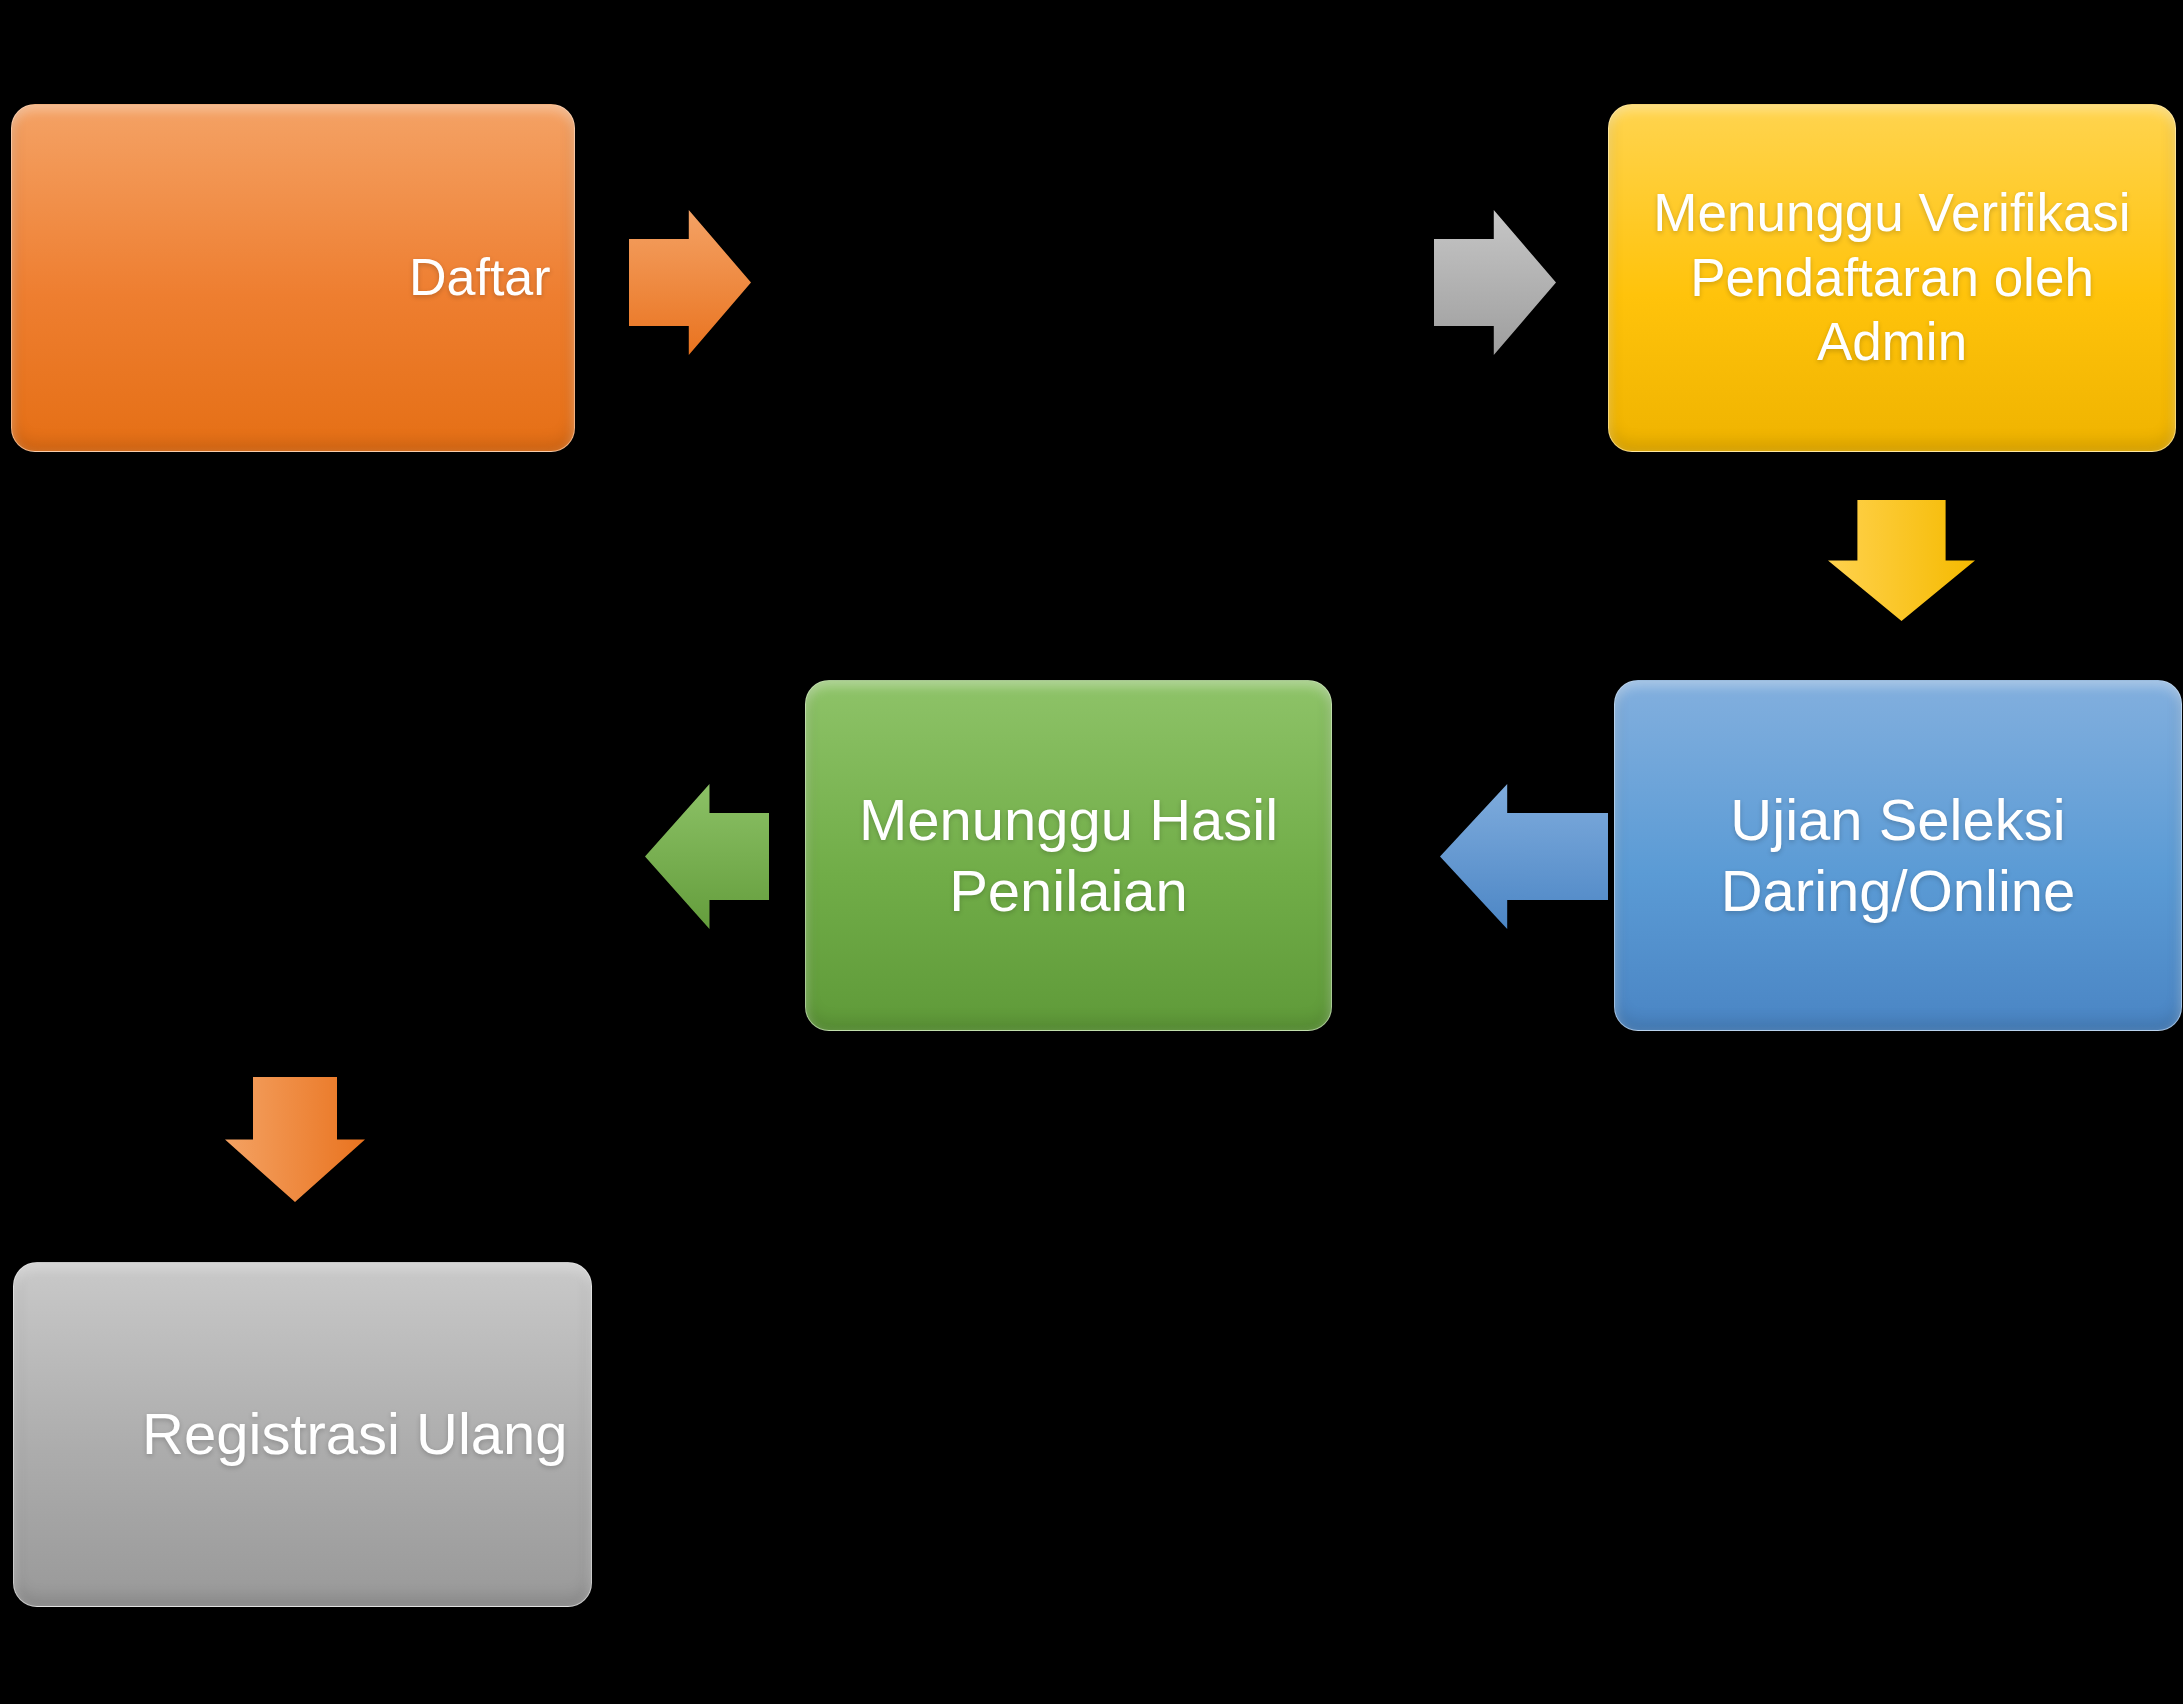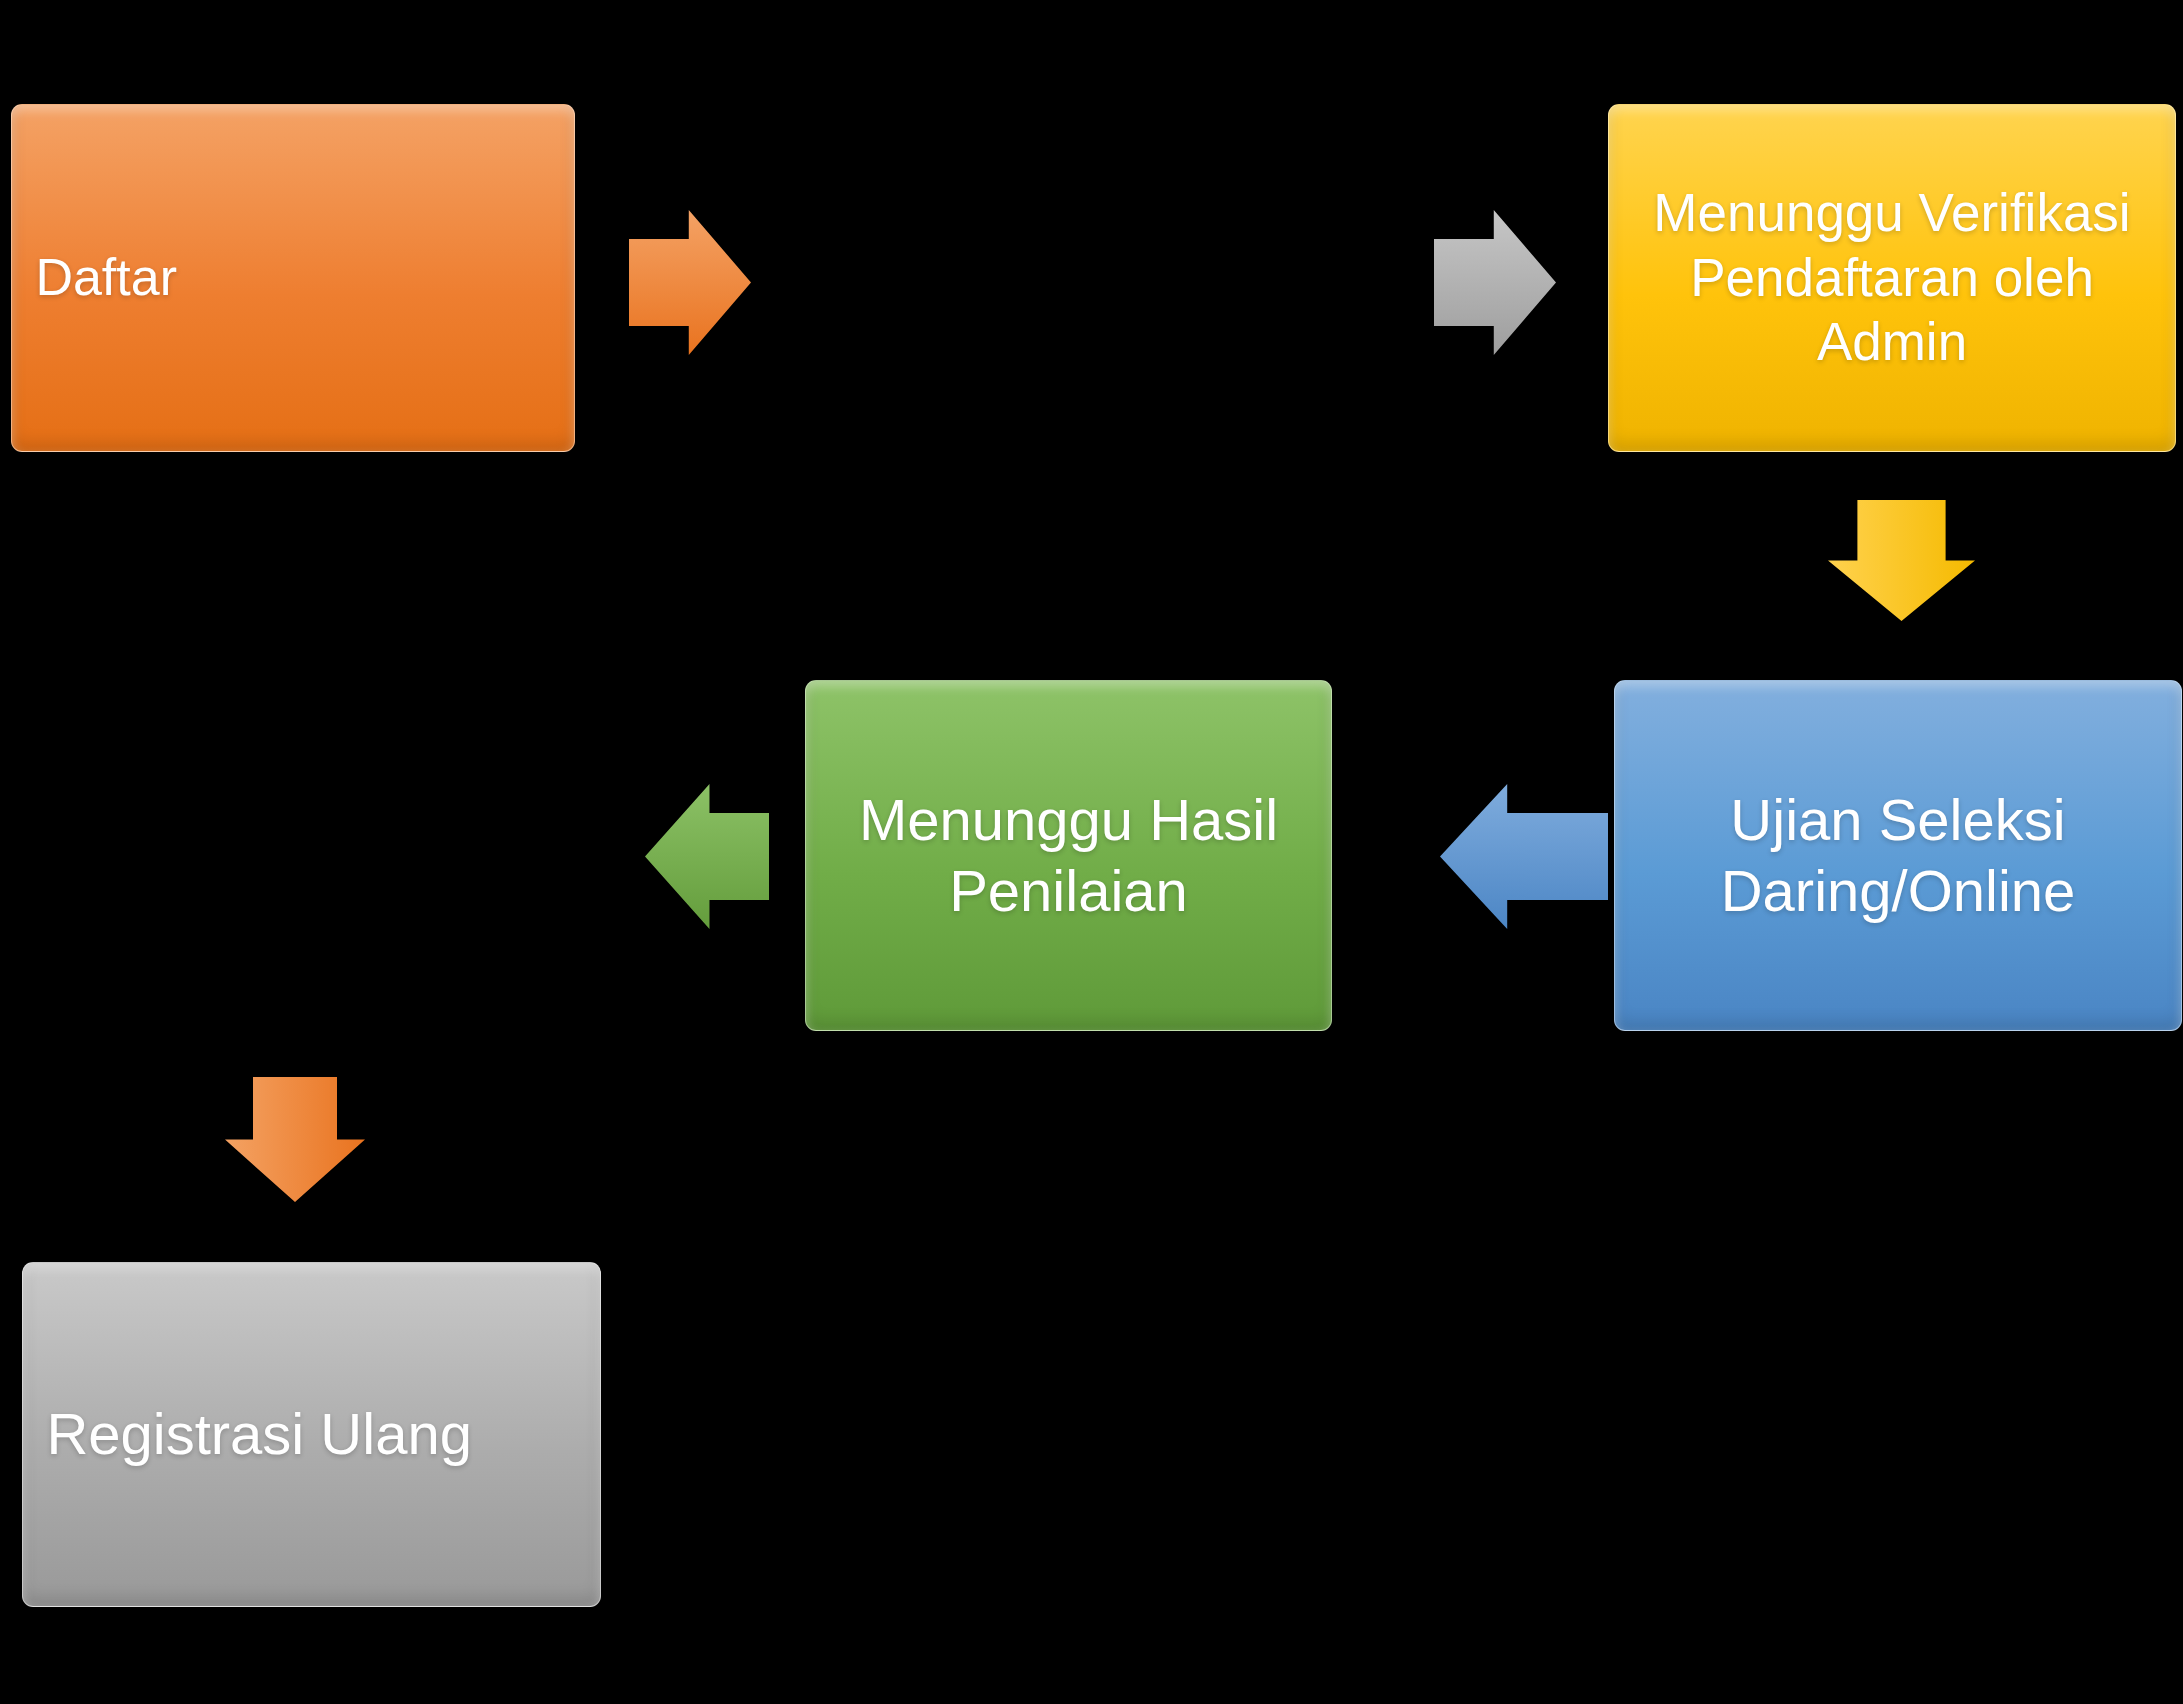--- a/index.html
+++ b/index.html
@@ -15,24 +15,24 @@
     font-family: "Liberation Sans", sans-serif;
   }
   .canvas {
     position: absolute;
     inset: 0;
   }
   .node {
     position: absolute;
     display: flex;
     align-items: center;
-    justify-content: flex-start;
+    justify-content: flex-end;
     text-align: center;
     color: #FFFFFF;
-    border-radius: 11px;
+    border-radius: 24px;
     line-height: 1.22;
     box-sizing: border-box;
     padding: 0 23.4px;
     border: 1.6px solid rgba(255,255,255,0.45);
     box-shadow:
       inset 0 5.2px 10.4px rgba(255,255,255,0.35),
       inset 0 -8.3px 15.6px rgba(0,0,0,0.12),
       0 8.3px 17.7px rgba(0,0,0,0.55);
     text-shadow: 0 2.1px 5.2px rgba(0,0,0,0.20);
   }
@@ -87,18 +87,18 @@
 
   <div class="node node-green" style="left:805px; top:680px; width:527px; height:351px; font-size:58px;">
     <span>Menunggu Hasil Penilaian</span>
   </div>
 
   <div class="arrow arrow-left-52 fill-green-h" style="left:645px; top:784px; width:124px; height:145px;"></div>
 
 
   <div class="arrow arrow-down fill-orange-v" style="left:225px; top:1077px; width:140px; height:125px;"></div>
 
-  <div class="node node-gray" style="left:22px; top:1262px; width:579px; height:345px; font-size:58px;">
+  <div class="node node-gray" style="left:13px; top:1262px; width:579px; height:345px; font-size:58px;">
     <span>Registrasi Ulang</span>
   </div>
 
 </div>
 
 
 </body></html>

